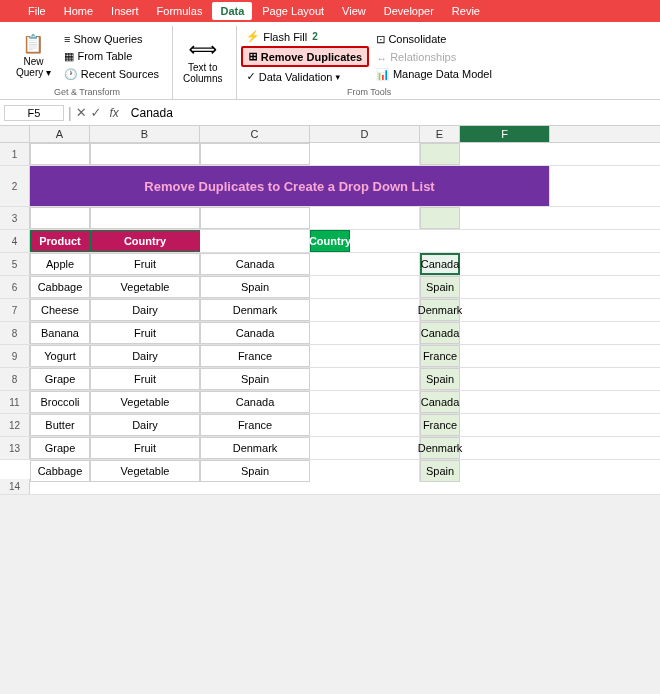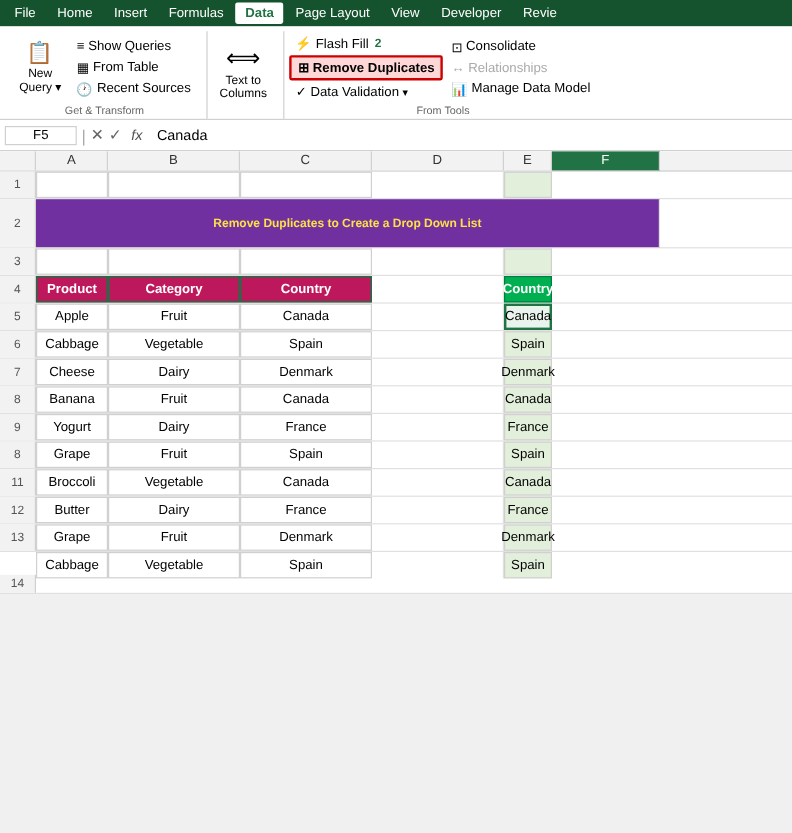--- a/index.html
+++ b/index.html
@@ -1,23 +1,23 @@
 <!DOCTYPE html>
 <html><head>
   <meta charset="utf-8">
   <style>
     * { margin: 0; padding: 0; box-sizing: border-box; }
     body { font-family: 'Segoe UI', Arial, sans-serif; font-size: 12px; background: #f0f0f0; width: 660px; overflow: hidden; }
 
     
     .menu-bar {
-      background: #14532d;
-      display: flex;
-      align-items: center;
-      padding: 2px 4px;
+      background: #ef4444;
+      display: flex;
+      align-items: center;
+      padding: 2px 20px;
       gap: 2px;
     }
     .menu-tab {
       color: white;
       padding: 3px 8px;
       cursor: pointer;
       font-size: 11px;
       border-radius: 2px;
     }
     .menu-tab.active {
@@ -183,23 +183,23 @@
       height: 22px;
     }
     .cell.selected-cell {
       border: 2px solid #217346;
       background: #e8f4ec;
     }
 
     
     .title-cell {
       background: #7030a0;
-      color: #fde047;
+      color: #f9a8d4;
       font-weight: bold;
-      font-size: 10px;
+      font-size: 13px;
       text-align: center;
       padding: 20px;
     }
 
     
     .header-cell {
       background: #be185d;
       color: white;
       font-weight: bold;
       border: 1px solid #008040;
@@ -351,21 +351,20 @@
       <div class="row-num" style="width: 30px; min-width: 30px;">3</div>
       <div class="cell data-cell" style="width: 60px; min-width: 60px;"></div>
       <div class="cell data-cell" style="width: 110px; min-width: 110px;"></div>
       <div class="cell data-cell" style="width: 110px; min-width: 110px;"></div>
       <div class="cell" style="width: 110px; min-width: 110px;"></div>
       <div class="cell f-data-cell" style="width: 40px; min-width: 40px;"></div>
     </div>
     <div class="row">
       <div class="row-num" style="width: 30px; min-width: 30px;">4</div>
       <div class="cell header-cell" style="width: 60px; min-width: 60px;">Product</div>
-      <div class="cell header-cell" style="width: 110px; min-width: 110px;">Category</div>
       <div class="cell header-cell" style="width: 110px; min-width: 110px;">Country</div>
       <div class="cell" style="width: 110px; min-width: 110px;"></div>
       <div class="cell f-header-cell" style="width: 40px; min-width: 40px;">Country</div>
     </div>
     <div class="row">
       <div class="row-num" style="width: 30px; min-width: 30px;">5</div>
       <div class="cell data-cell" style="width: 60px; min-width: 60px; text-align: right;">Apple</div>
       <div class="cell data-cell" style="width: 110px; min-width: 110px;">Fruit</div>
       <div class="cell data-cell" style="width: 110px; min-width: 110px;">Canada</div>
       <div class="cell" style="width: 110px; min-width: 110px;"></div>

